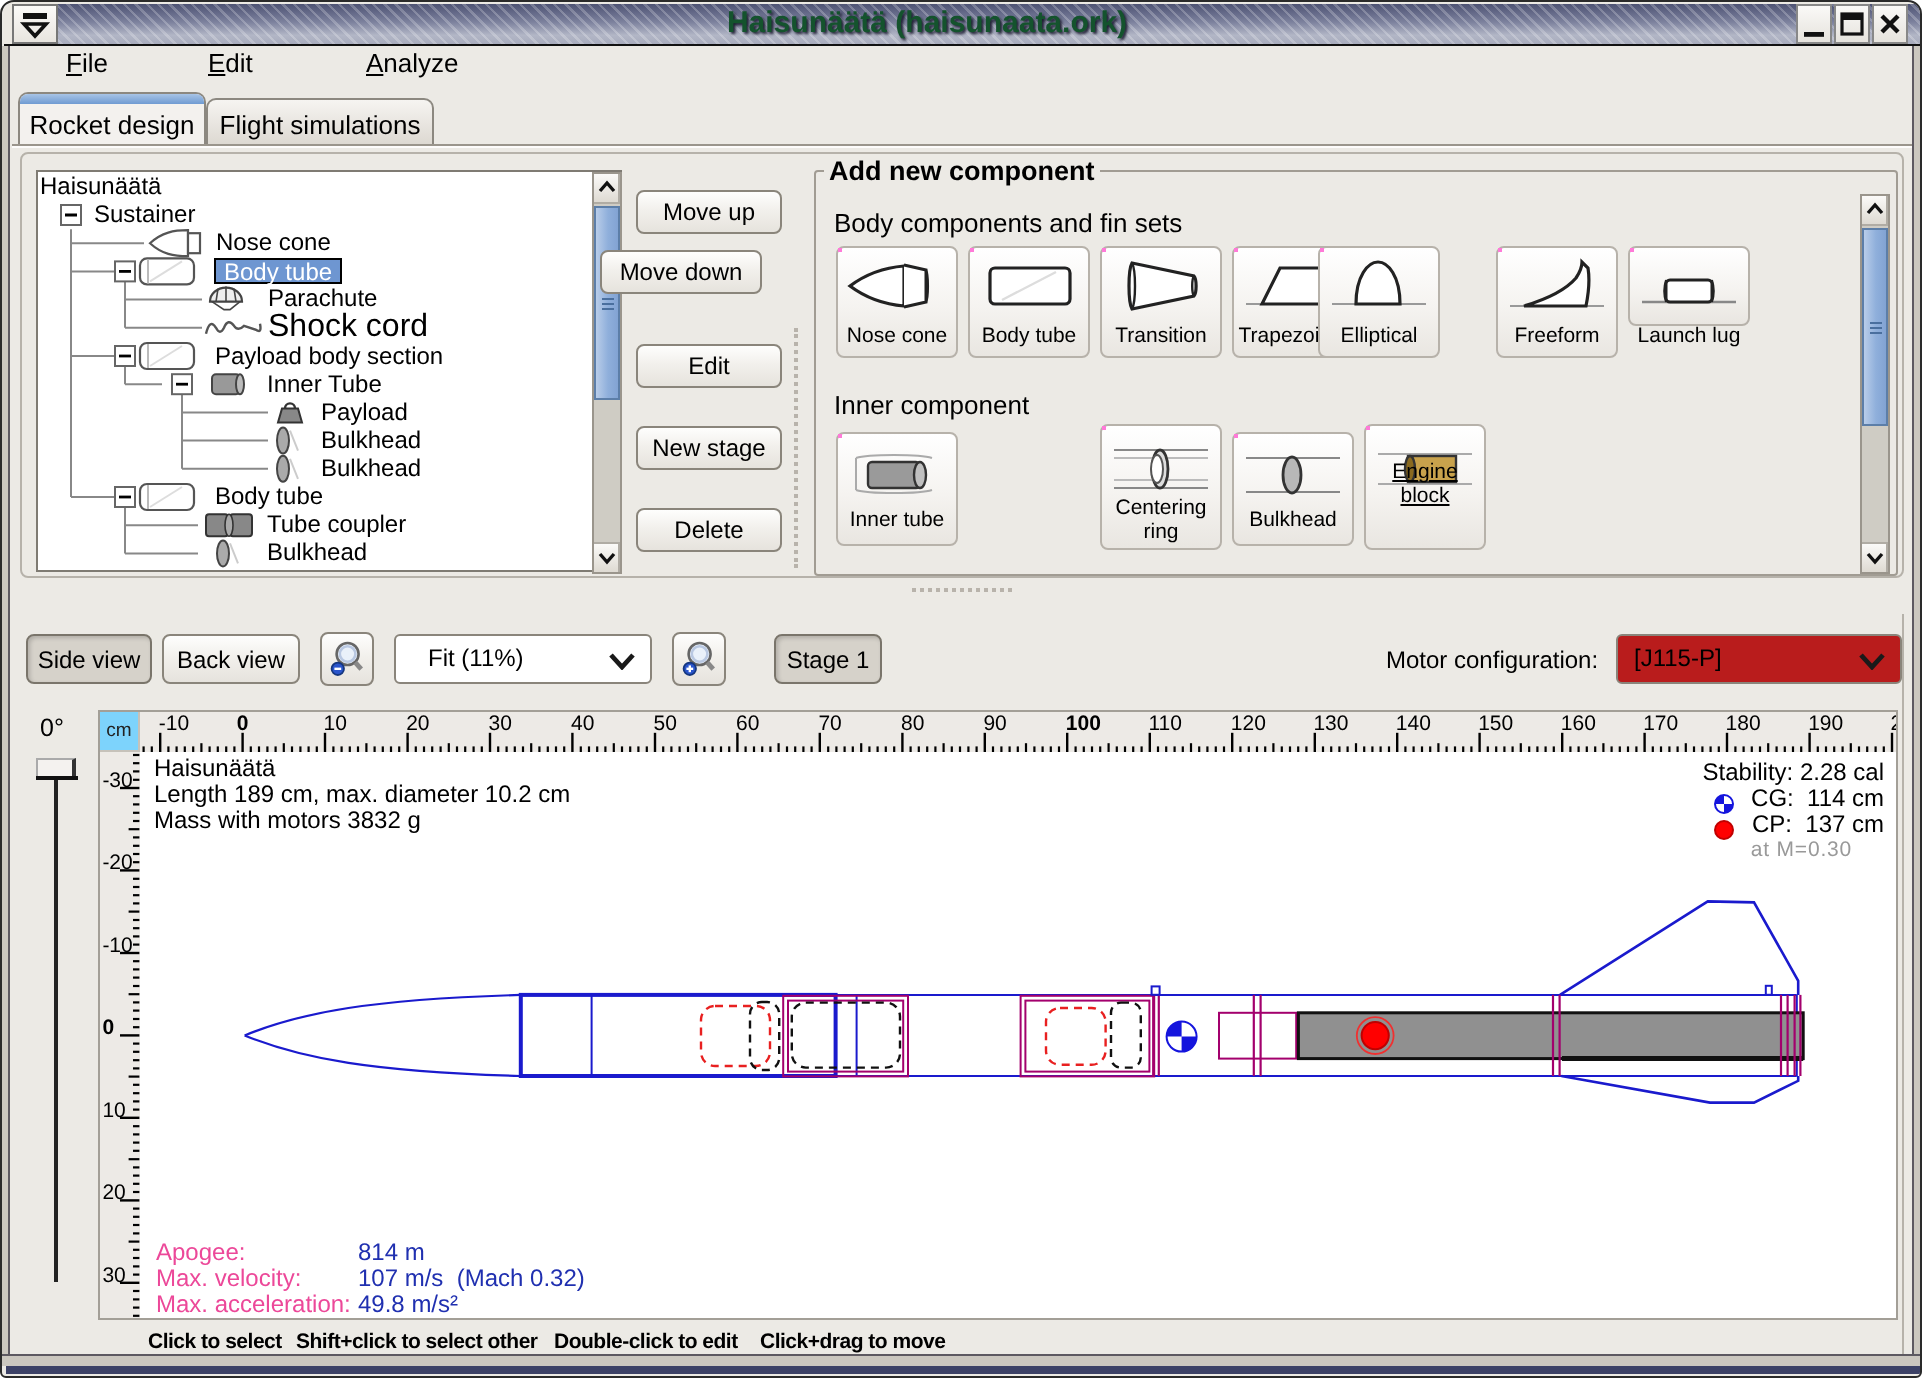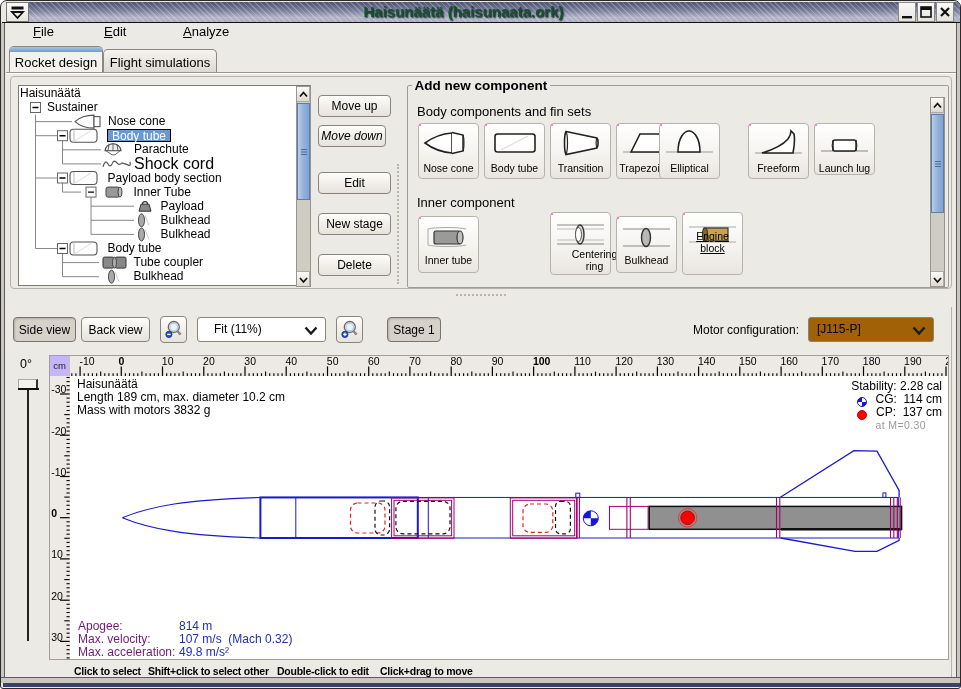--- a/index.html
+++ b/index.html
@@ -122,21 +122,21 @@
         </svg></div>
 <div style="position:absolute;left:0px;top:16px;width:13px;height:97px;background:linear-gradient(90deg,#b9cde9,#8fafdb 55%,#82a3d3);border:1px solid #5c7ea8;box-sizing:border-box;">
 <div style="position:absolute;left:3px;top:50%;margin-top:-3px;width:6px;height:1px;background:#4a6f9e;box-shadow:0 2.5px 0 #4a6f9e,0 5px 0 #4a6f9e;"></div>
       </div>
 <div style="position:absolute;left:0px;bottom:0px;width:13px;height:15px;background:linear-gradient(#fbfaf8,#dedad2);border:1px solid #b0aca4;border-bottom:none;border-left:none;"><svg width="13" height="13" viewBox="0 0 13 13">
           <path d="M3,5 L6.5,9 L10,5" fill="none" stroke="#111" stroke-width="1.7"></path>
         </svg></div>
 </div>
 
 <div class="btn" style="left:317px;top:94px;width:73px;height:22px;line-height:21px;">Move up</div>
-<div class="btn" style="left:317px;top:124px;width:68px;height:22px;line-height:21px;font-style:italic;">Move down</div>
+<div class="btn" style="left:299px;top:124px;width:81px;height:22px;line-height:21px;">Move down</div>
 <div class="btn" style="left:317px;top:171px;width:73px;height:22px;line-height:21px;">Edit</div>
 <div class="btn" style="left:317px;top:212px;width:73px;height:22px;line-height:21px;">New stage</div>
 <div class="btn" style="left:317px;top:253px;width:73px;height:22px;line-height:21px;">Delete</div>
 <div style="position:absolute;left:396px;top:163px;height:120px;border-left:2px dotted #b8b3ab;"></div>
 <div style="position:absolute;left:455px;top:293px;width:50px;border-top:2px dotted #b8b3ab;"></div>
 
 <div style="position:absolute;left:405.5px;top:83.5px;width:542px;height:203px;border:1px solid #a19c93;border-radius:2px;"></div>
 <div style="position:absolute;left:9px;top:75px;width:942px;height:213px;border:1px solid #b6b2aa;border-radius:4px;"></div>
 <div style="position:absolute;left:950px;top:306px;width:1px;height:372px;background:#b6b2aa;"></div>
 <div style="position:absolute;left:410.5px;top:76.5px;background:#eceae5;padding:0 3px;font-size:13.5px;font-weight:bold;">Add new component</div>
@@ -185,21 +185,21 @@
       <div class="pink"></div>
     </div>
 <div class="cbtn" style="left:747px;top:122px;width:61px;height:56px;">
       <div style="position:absolute;top:2px;left:1px;"><svg width="57" height="34" viewBox="0 0 57 34">
           <line x1="5" y1="27" x2="52" y2="27" stroke="#999" stroke-width="1"></line>
           <path d="M12,27 C22,24 32,20 38,13 C40,10 41,7 41,5 L44,8 C45,14 44,22 43,27 Z" fill="#fff" stroke="#222" stroke-width="1.6"></path>
         </svg></div>
       <div class="clab" style="top:39px;">Freeform</div>
       <div class="pink"></div>
     </div>
-<div class="cbtn" style="left:813px;top:122px;width:61px;height:52px;padding-left:44px;">
+<div class="cbtn" style="left:813px;top:122px;width:61px;height:40px;padding-left:44px;">
       <div style="position:absolute;top:2px;left:1px;"><svg width="57" height="34" viewBox="0 0 57 34">
           <line x1="5" y1="25" x2="52" y2="25" stroke="#888" stroke-width="1.2"></line>
           <rect x="17" y="14" width="23" height="11" rx="2" fill="#fff" stroke="#222" stroke-width="1.5"></rect>
           <path d="M17,14 q-1.8,5.5 0,11 M40,14 q1.8,5.5 0,11" fill="none" stroke="#222" stroke-width="1"></path>
         </svg></div>
       <div class="clab" style="top:39px;">Launch lug</div>
       <div class="pink"></div>
     </div>
 <div class="cbtn" style="left:417px;top:215px;width:61px;height:57px;">
       <div style="position:absolute;top:3px;left:1px;"><svg width="57" height="34" viewBox="0 0 57 34">
@@ -212,21 +212,21 @@
     </div>
 <div class="cbtn" style="left:549px;top:211px;width:61px;height:63px;">
       <div style="position:absolute;top:4px;left:1px;"><svg width="57" height="34" viewBox="0 0 57 34">
           <line x1="5" y1="8" x2="52" y2="8" stroke="#888" stroke-width="1"></line>
           <line x1="5" y1="27" x2="52" y2="27" stroke="#888" stroke-width="1"></line>
           <line x1="5" y1="12" x2="52" y2="12" stroke="#bbb" stroke-width="1"></line>
           <line x1="5" y1="23" x2="52" y2="23" stroke="#bbb" stroke-width="1"></line>
           <ellipse cx="28" cy="17.5" rx="4" ry="9.5" fill="#ddd" stroke="#333" stroke-width="1.4"></ellipse>
           <ellipse cx="26.5" cy="17.5" rx="3" ry="7" fill="#fff" stroke="#555" stroke-width="1"></ellipse>
         </svg></div>
-      <div class="clab" style="top:36px;margin-left:14px;">Centering<br>ring</div>
+      <div class="clab" style="top:36px;">Centering<br>ring</div>
       <div class="pink"></div>
     </div>
 <div class="cbtn" style="left:615px;top:215px;width:61px;height:57px;">
       <div style="position:absolute;top:3px;left:1px;"><svg width="57" height="34" viewBox="0 0 57 34">
           <line x1="5" y1="9" x2="52" y2="9" stroke="#888" stroke-width="1"></line>
           <line x1="5" y1="26" x2="52" y2="26" stroke="#888" stroke-width="1"></line>
           <ellipse cx="28" cy="17.5" rx="4.5" ry="9" fill="#b8b8b8" stroke="#333" stroke-width="1.4"></ellipse>
         </svg></div>
       <div class="clab" style="top:38px;">Bulkhead</div>
       <div class="pink"></div>
@@ -268,31 +268,31 @@
 <div class="btn" style="left:335px;top:315px;width:27px;height:27px;padding-top:1px;"><svg width="23" height="23" viewBox="0 0 23 23">
         <circle cx="11.8" cy="9" r="5.5" fill="#eaf1fa" stroke="#666" stroke-width="1.3"></circle>
         <circle cx="11.8" cy="9" r="3.9" fill="none" stroke="#b9c8e2" stroke-width="1.3"></circle>
         <line x1="15.6" y1="13.2" x2="18.6" y2="16.6" stroke="#888" stroke-width="2.4"></line>
         <circle cx="6.9" cy="16.4" r="3.1" fill="#2a55cc" stroke="#16377e" stroke-width="0.9"></circle>
         <line x1="5.2" y1="16.4" x2="8.6" y2="16.4" stroke="#fff" stroke-width="1.2"></line>
         <line x1="6.9" y1="14.7" x2="6.9" y2="18.1" stroke="#fff" stroke-width="1.2"></line>
       </svg></div>
 <div class="btn pressed" style="left:386px;top:316px;width:54px;height:25px;line-height:24px;">Stage 1</div>
 <div style="position:absolute;left:692px;top:322px;font-size:12px;">Motor configuration:</div>
-<div style="position:absolute;left:807px;top:316px;width:126px;height:25px;background:#a16207;border:1px solid #8a857b;border-radius:3px;font-size:12px;line-height:23px;padding-left:8px;">[J115-P]<svg style="position:absolute;right:7px;top:8px;" width="14" height="9" viewBox="0 0 14 9">
+<div style="position:absolute;left:807px;top:316px;width:143px;height:25px;background:#b91c1c;border:1px solid #8a857b;border-radius:3px;font-size:12px;line-height:23px;padding-left:8px;">[J115-P]<svg style="position:absolute;right:7px;top:8px;" width="14" height="9" viewBox="0 0 14 9">
         <path d="M1.5,1.5 L7,7.5 L12.5,1.5" fill="none" stroke="#1a1a1a" stroke-width="2.4"></path>
       </svg></div>
 
 <div style="position:absolute;left:19px;top:356px;font-size:12.5px;">0°</div>
 <div style="position:absolute;left:26px;top:388px;width:2px;height:252px;background:#222;"></div>
 <div style="position:absolute;left:16.5px;top:377.5px;width:20px;height:10px;background:#f4f2ef;border:1px solid #aaa;border-right:2px solid #333;"></div>
 <div style="position:absolute;left:16.5px;top:387.3px;width:21px;height:2.2px;background:#111;"></div>
 
 <div style="position:absolute;left:48px;top:353.5px;width:900px;height:305.5px;border:1px solid #a39f97;background:#edeae6;"></div>
-<div style="position:absolute;left:49px;top:354.5px;width:20px;height:20px;background:#c4b5fd;border-right:1px solid #c6c2ba;border-bottom:1px solid #c6c2ba;font-size:9.5px;color:#222;line-height:19px;text-align:center;">cm</div>
+<div style="position:absolute;left:49px;top:354.5px;width:20px;height:20px;background:#7dd3fc;border-right:1px solid #c6c2ba;border-bottom:1px solid #c6c2ba;font-size:9.5px;color:#222;line-height:19px;text-align:center;">cm</div>
 <svg style="position:absolute;left:69px;top:354.5px;" width="878" height="20.5" viewBox="0 0 878 20.5">
       <line x1="1.8" y1="17.2" x2="1.8" y2="20.4" stroke="#000" stroke-width="1.1"></line>
 <line x1="5.9" y1="17.2" x2="5.9" y2="20.4" stroke="#000" stroke-width="1.1"></line>
 <line x1="10.1" y1="10.4" x2="10.1" y2="20.4" stroke="#000" stroke-width="1.2"></line>
 <line x1="14.2" y1="17.2" x2="14.2" y2="20.4" stroke="#000" stroke-width="1.1"></line>
 <line x1="18.3" y1="17.2" x2="18.3" y2="20.4" stroke="#000" stroke-width="1.1"></line>
 <line x1="22.4" y1="17.2" x2="22.4" y2="20.4" stroke="#000" stroke-width="1.1"></line>
 <line x1="26.6" y1="17.2" x2="26.6" y2="20.4" stroke="#000" stroke-width="1.1"></line>
 <line x1="30.7" y1="15.6" x2="30.7" y2="20.4" stroke="#000" stroke-width="1.1"></line>
 <line x1="34.8" y1="17.2" x2="34.8" y2="20.4" stroke="#000" stroke-width="1.1"></line>
@@ -641,21 +641,21 @@
 <rect x="812.9" y="116.89999999999998" width="3" height="4.5" fill="none" stroke="#1a1acd" stroke-width="1"></rect>
       </svg>
 <div style="position:absolute;left:7px;top:2px;font-size:12px;line-height:13px;">Haisunäätä<br>Length 189 cm, max. diameter 10.2 cm<br>Mass with motors 3832 g</div>
 <div style="position:absolute;right:6px;top:4px;text-align:right;font-size:12px;line-height:13px;">Stability: 2.28 cal<br>CG:&nbsp; 114 cm<br>CP:&nbsp; 137 cm</div>
 <div style="position:absolute;right:22px;top:43px;font-size:10.5px;color:#999;letter-spacing:0.4px;">at M=0.30</div>
 <svg style="position:absolute;left:787px;top:21px;" width="12" height="26" viewBox="0 0 12 26">
         <circle cx="5" cy="5" r="4.5" fill="#fff" stroke="#1515dd"></circle>
         <path d="M5,5 L5,0.5 A4.5,4.5 0 0 0 0.5,5 Z M5,5 L5,9.5 A4.5,4.5 0 0 0 9.5,5 Z" fill="#1515dd"></path>
         <circle cx="5" cy="18" r="4.5" fill="#f00" stroke="#c00000"></circle>
       </svg>
-<div style="position:absolute;left:8px;top:244px;font-size:12px;line-height:13px;color:#701a75;">Apogee:<br>Max. velocity:<br>Max. acceleration:</div>
+<div style="position:absolute;left:8px;top:244px;font-size:12px;line-height:13px;color:#ec4899;">Apogee:<br>Max. velocity:<br>Max. acceleration:</div>
 <div style="position:absolute;left:109px;top:244px;font-size:12px;line-height:13px;color:#2030b0;">814 m<br>107 m/s&nbsp;&nbsp;(Mach 0.32)<br>49.8 m/s²</div>
 </div>
 
 <div style="position:absolute;left:0;top:664px;width:961px;font-size:10.5px;font-weight:bold;letter-spacing:-0.25px;">
       <span style="position:absolute;left:73px;">Click to select</span>
       <span style="position:absolute;left:147px;">Shift+click to select other</span>
       <span style="position:absolute;left:276px;">Double-click to edit</span>
       <span style="position:absolute;left:379px;">Click+drag to move</span>
     </div>
 

